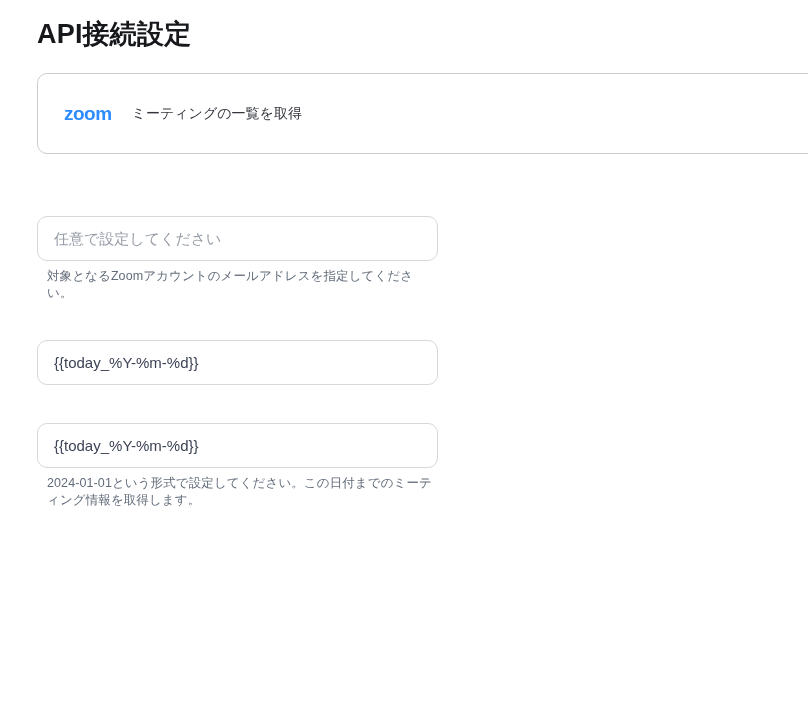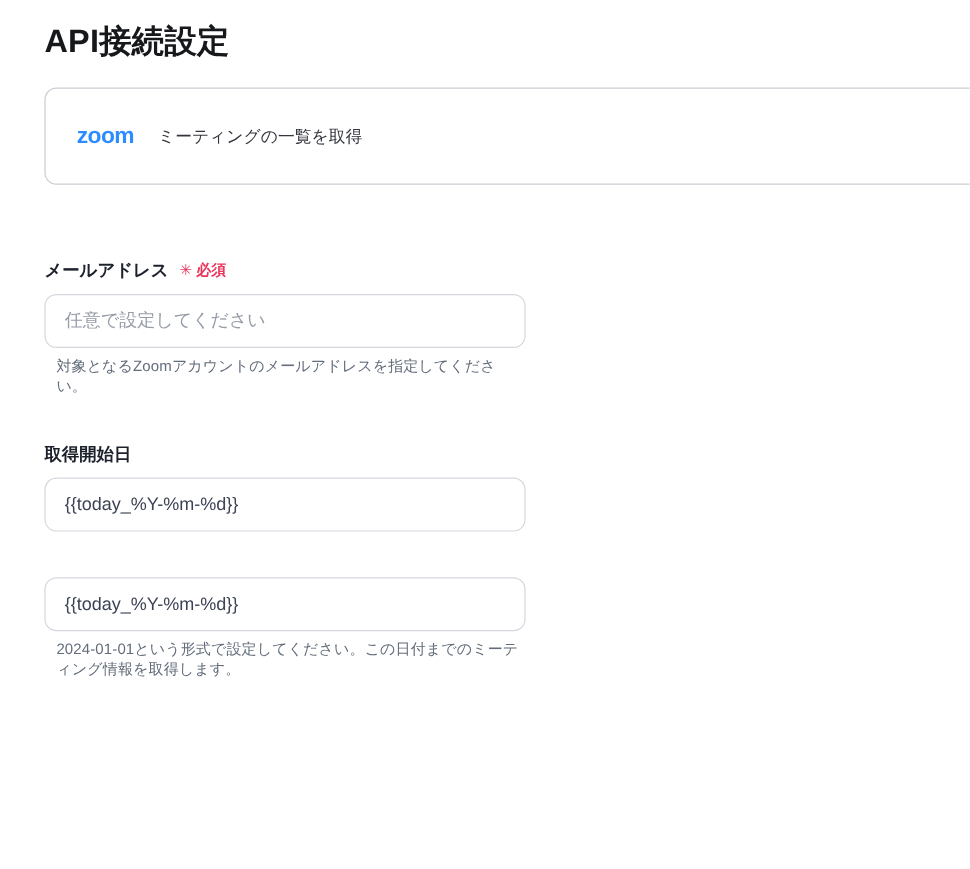--- a/index.html
+++ b/index.html
@@ -98,32 +98,25 @@
 <div class="page">
 
   <h1 class="page-title">API接続設定</h1>
 
   <div class="connector-card">
     <span class="zoom-logo" style="color: rgb(45, 140, 255);">zoom</span>
     <span class="connector-action">ミーティングの一覧を取得</span>
   </div>
 
   <div class="field-group fg-email">
-    <div class="field-label-row">
-      <span class="field-label">メールアドレス</span>
-      <span class="required-badge" style="color: rgb(232, 56, 93);">✳ 必須</span>
-    </div>
     <input type="text" class="text-input" placeholder="任意で設定してください" style="">
     <div class="field-help">対象となるZoomアカウントのメールアドレスを指定してください。</div>
   </div>
 
   <div class="field-group fg-start">
-    <div class="field-label-row">
-      <span class="field-label">取得開始日</span>
-    </div>
     <input type="text" class="text-input" value="{{today_%Y-%m-%d}}" style="">
   </div>
 
   <div class="field-group fg-end">
     <input type="text" class="text-input" value="{{today_%Y-%m-%d}}" style="">
     <div class="field-help">2024-01-01という形式で設定してください。この日付までのミーティング情報を取得します。</div>
   </div>
 
 </div>
 

